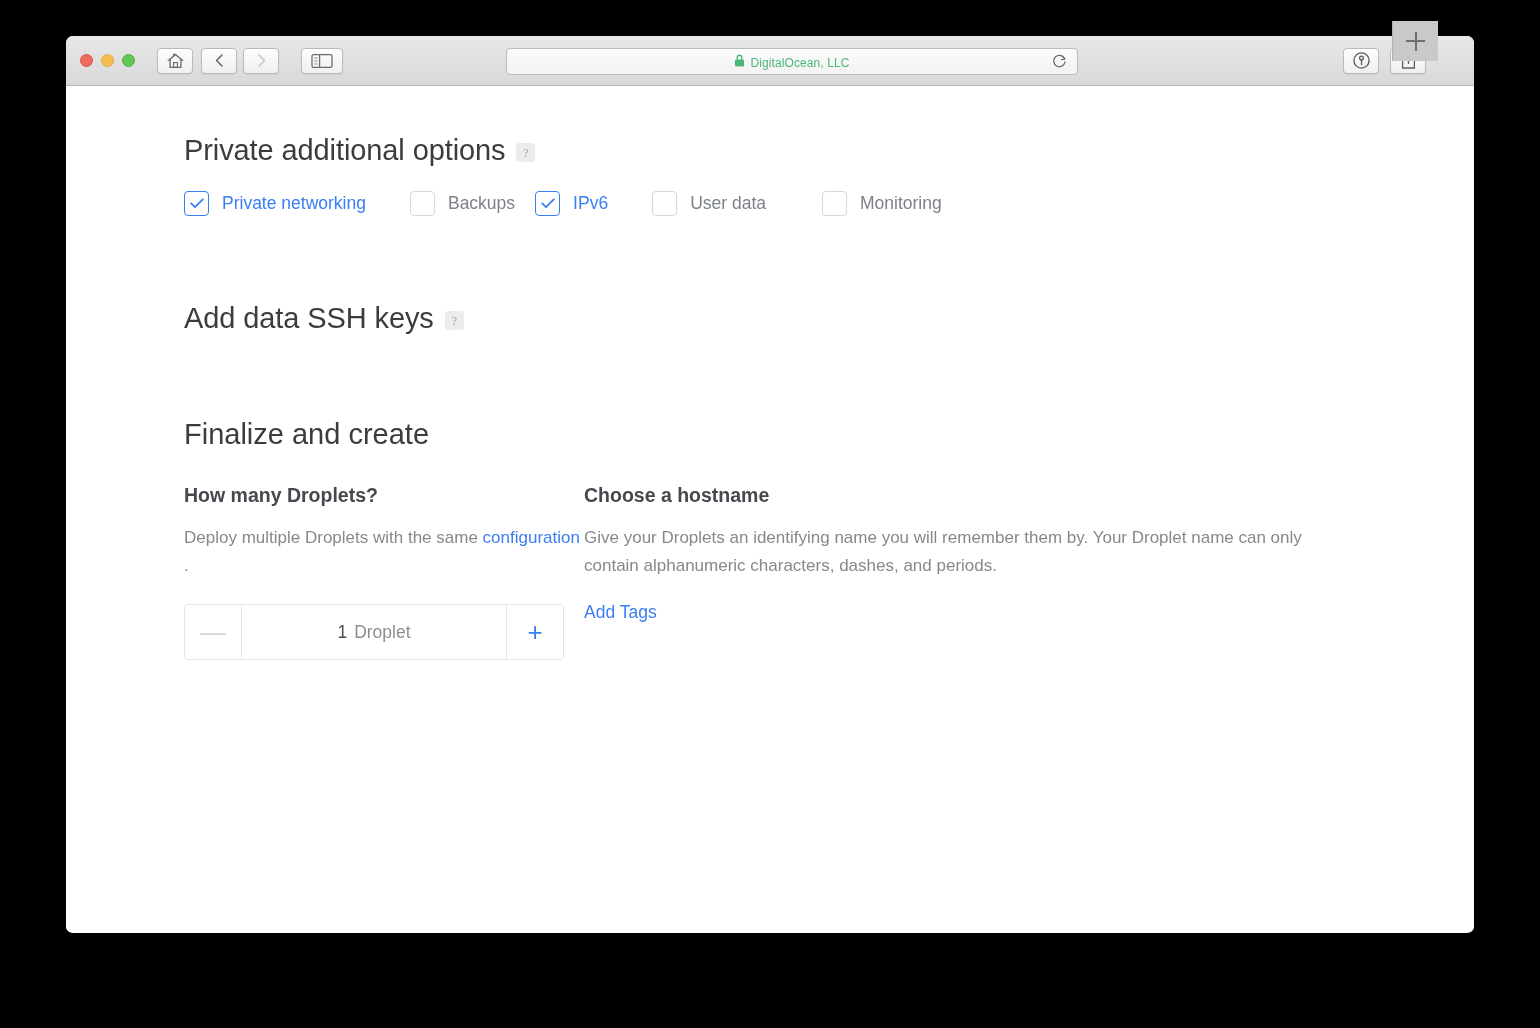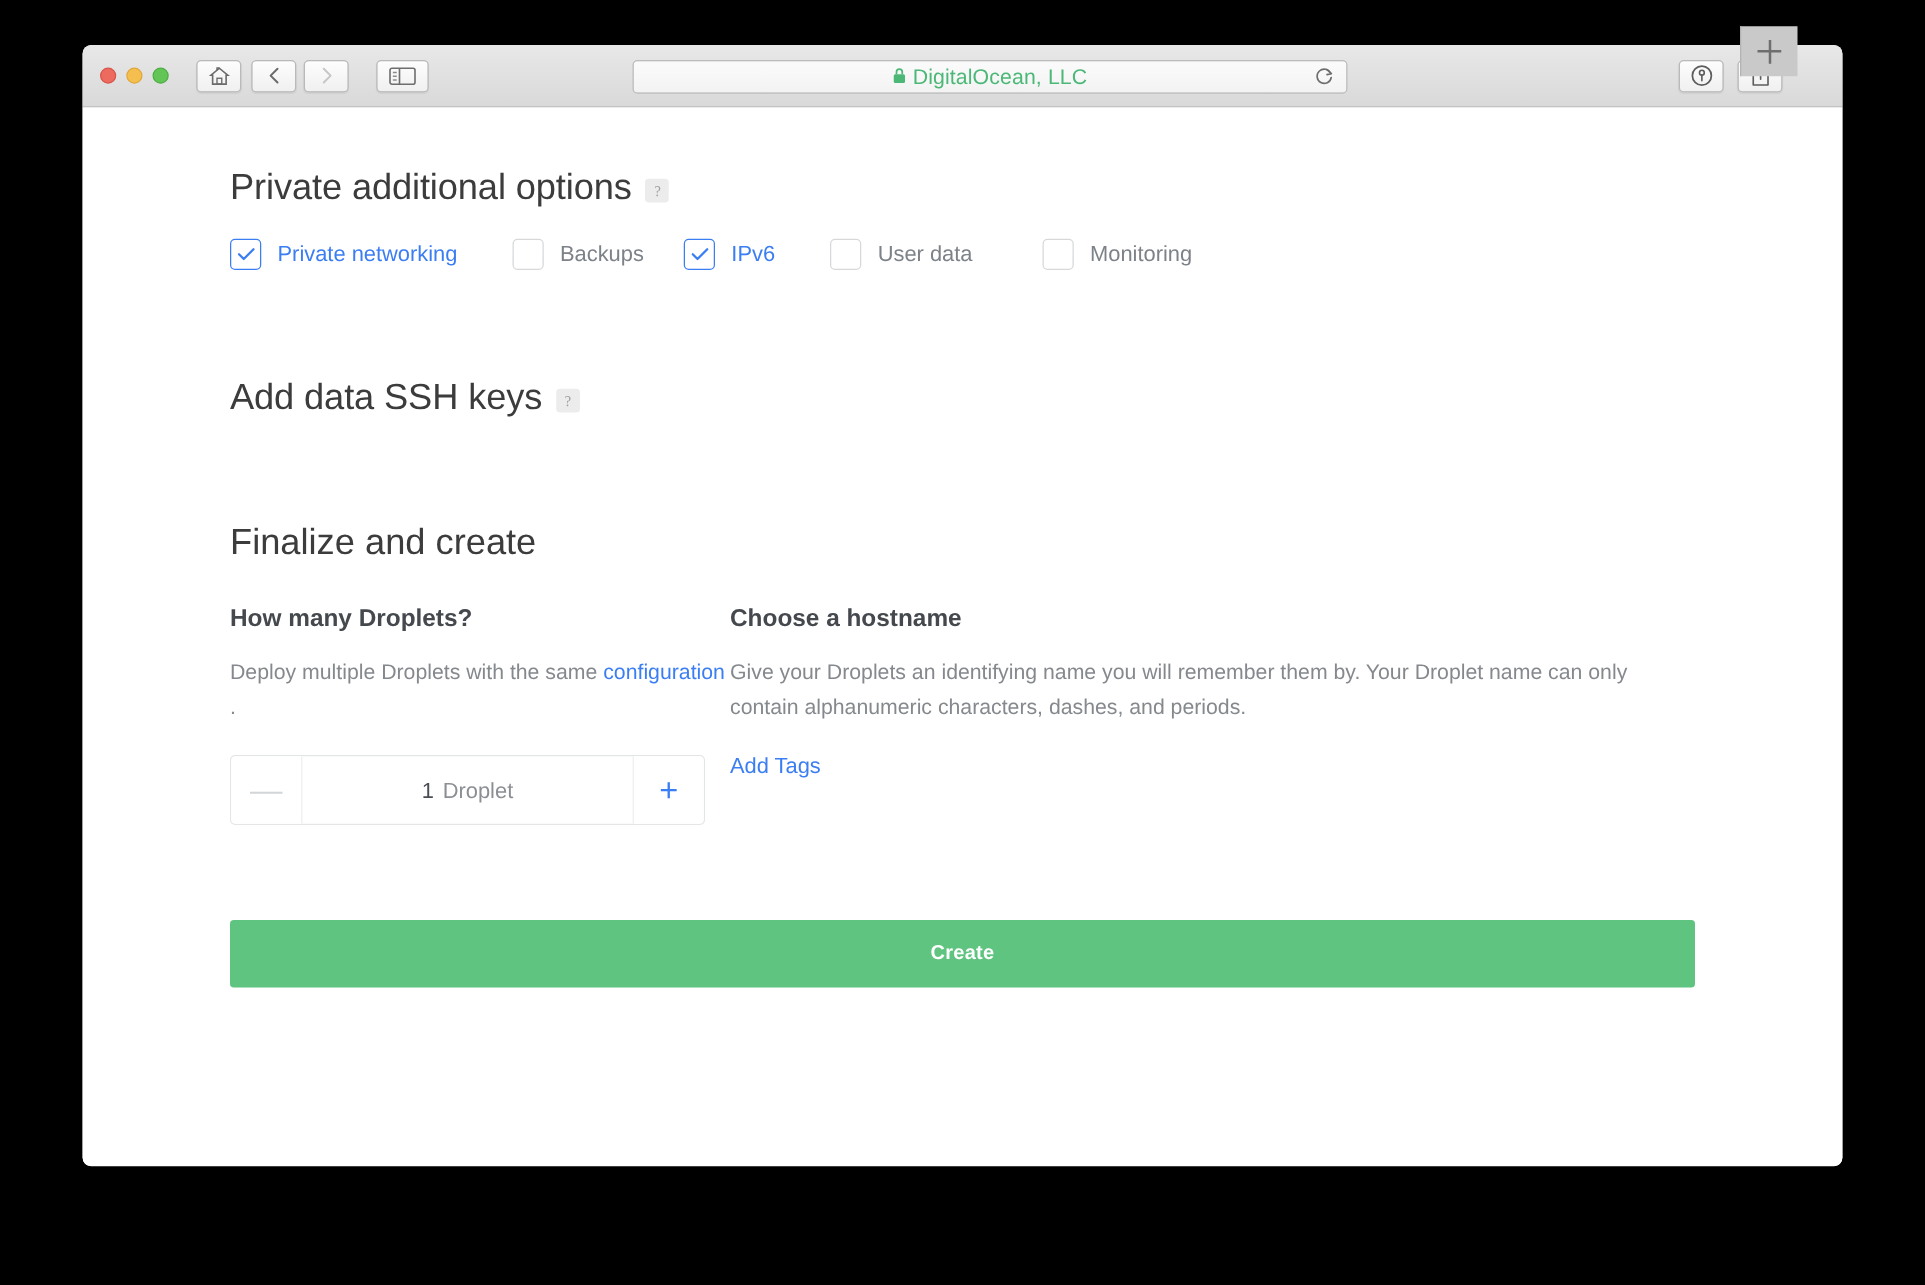--- a/index.html
+++ b/index.html
@@ -76,21 +76,21 @@
     border: 1px solid #bcbcbc;
     border-radius: 4px;
     display: flex;
     align-items: center;
     justify-content: center;
   }
   #site-identity {
     display: flex;
     align-items: flex-end;
     gap: 5px;
-    font-size: 17px;
+    font-size: 12px;
     color: #4cb877;
     letter-spacing: .1px;
   }
   #reload-btn {
     position: absolute;
     right: 9px;
     top: 50%;
     transform: translateY(-50%);
     width: 17px; height: 17px;
   }
@@ -427,21 +427,21 @@
                 </svg>
             </span>
             <span class="opt-label">Private networking</span>
           </div>
 
           <div class="opt" style="margin-left:44px;">
             <span class="cb"></span>
             <span class="opt-label">Backups</span>
           </div>
 
-          <div class="opt checked" style="margin-left:32px;">
+          <div class="opt checked" style="margin-left:20px;">
             <span class="cb checked">
               <svg width="14" height="11" viewBox="0 0 14 11">
                   <path d="M1.2 5.4 L5 9.2 L12.8 1.4" fill="none" stroke="#3b7ef3" stroke-width="1.8" stroke-linecap="round" stroke-linejoin="round"></path>
                 </svg>
             </span>
             <span class="opt-label">IPv6</span>
           </div>
 
           <div class="opt" style="margin-left:44px;">
             <span class="cb"></span>
@@ -483,21 +483,20 @@
           </div>
 
           <div class="col-right">
             <h3 class="col-title">Choose a hostname</h3>
             <div class="col-desc">Give your Droplets an identifying name you will remember them by. Your Droplet name can only contain alphanumeric characters, dashes, and periods.</div>
             <a id="add-tags-link" href="#">Add Tags</a>
           </div>
 
         </div>
 
-        <div id="create-button">Create</div>
       </div>
 
     </div>
   </div>
 </div>
 
 <div id="new-tab-button">
   <span class="plus"></span>
 </div>
 

